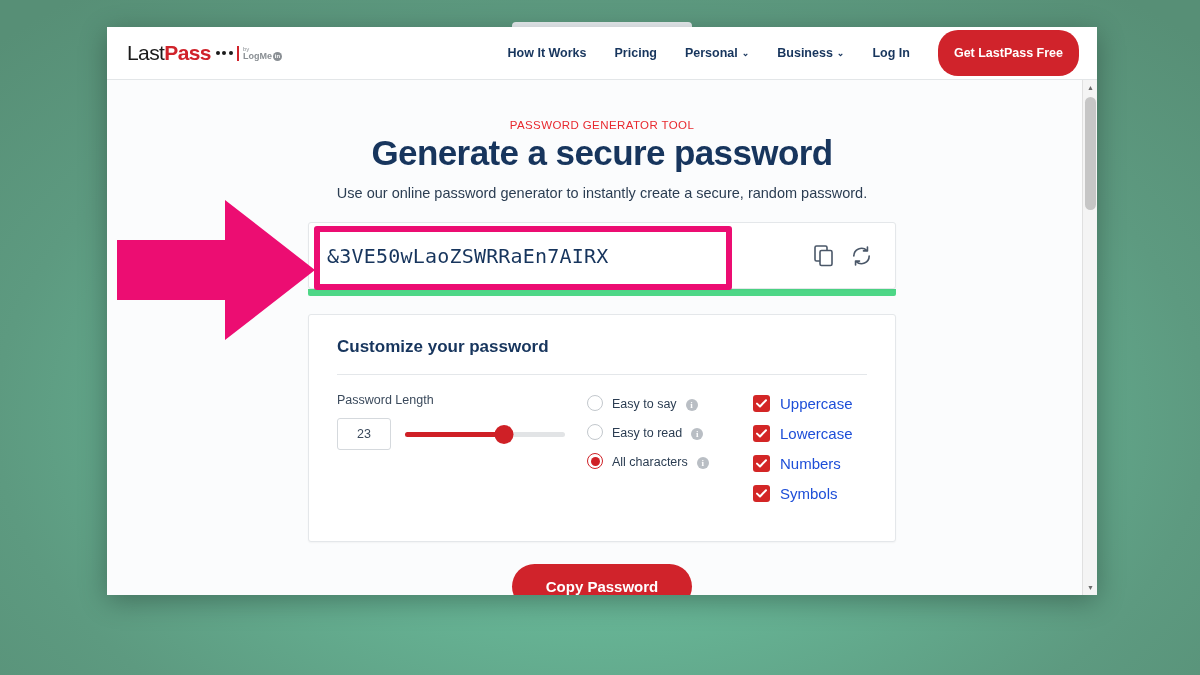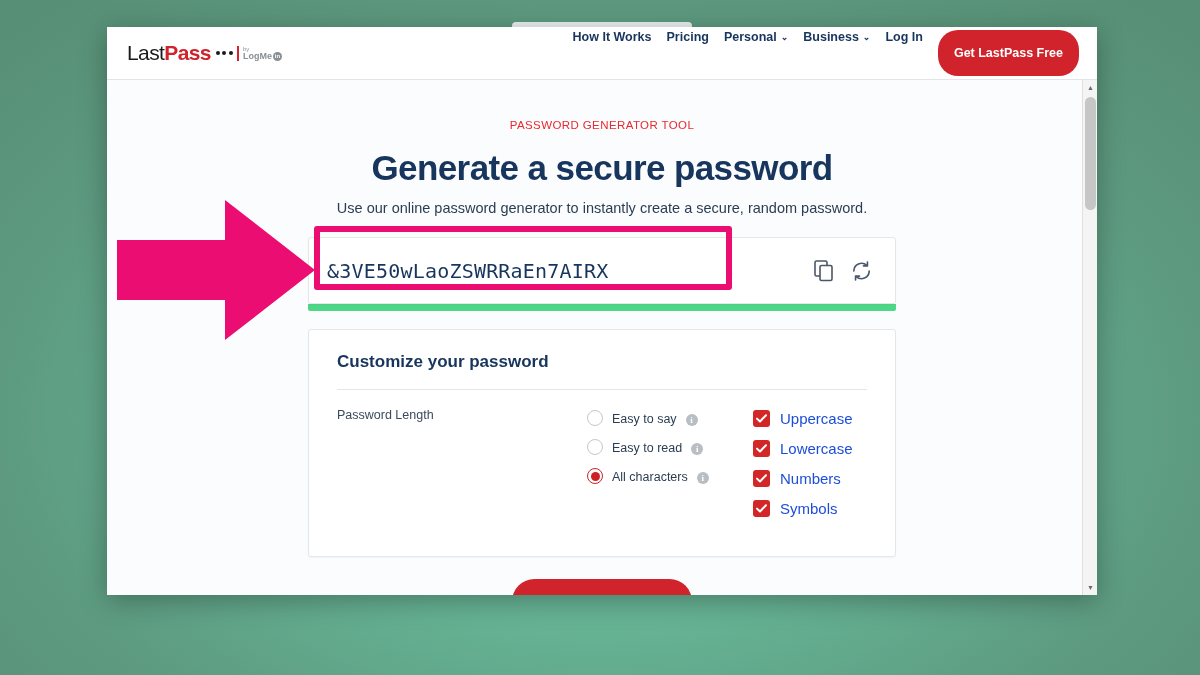--- a/index.html
+++ b/index.html
@@ -49,21 +49,21 @@
   .logo-bar { width: 2px; height: 15px; background: #d0232b; display: inline-block; margin-right: 4px; }
   .logo-by { display: flex; flex-direction: column; line-height: 1; color: #8a8f94; }
   .logo-by .by { font-size: 6px; }
   .logo-by .lmi { font-size: 9px; font-weight: bold; display: flex; align-items: flex-start; gap: 1px; }
   .logo-in {
     display: inline-flex; align-items: center; justify-content: center;
     width: 9px; height: 9px; border-radius: 50%;
     background: #8a8f94; color: #fff; font-size: 6px; font-weight: bold;
   }
 
-  .nav { margin-left: auto; display: flex; align-items: flex-start; gap: 15px; }
+  .nav { margin-left: auto; display: flex; align-items: center; gap: 28px; }
   .nav-link {
     font-size: 12.5px; font-weight: bold; color: #17355d;
     text-decoration: none; display: inline-flex; align-items: center; gap: 4px;
     white-space: nowrap;
   }
   .caret { font-size: 9px; color: #17355d; }
   .cta-btn {
     background: #d0232b; color: #ffffff;
     font-size: 12.5px; font-weight: bold;
     border: none; border-radius: 20px;
@@ -79,21 +79,21 @@
     position: relative;
   }
   .eyebrow {
     text-align: center; color: #e8292f;
     font-size: 11.5px; font-weight: normal; letter-spacing: 0.4px;
     margin-top: 39px;
   }
   .headline {
     text-align: center; color: #17355d;
     font-size: 35px; font-weight: bold; letter-spacing: -0.6px;
-    margin-top: 17px;
+    margin-top: 2px;
   }
   .subhead {
     text-align: center; color: #2b3d52;
     font-size: 14.5px; margin-top: 12px;
   }
 
   
   .pw-card {
     position: relative;
     width: 588px; margin: 21px auto 0;
@@ -293,20 +293,28 @@
     </div>
     <div class="strength-bar"></div>
 
     <div class="cust-card">
       <div class="cust-title">Customize your password</div>
       <div class="cust-divider"></div>
 
       <div class="cust-cols">
         <div class="col-length">
           <div class="len-label">Password Length</div>
+          <div class="len-row">
+            <div class="len-box">23</div>
+            <div class="slider">
+              <div class="slider-track"></div>
+              <div class="slider-fill"></div>
+              <div class="slider-thumb"></div>
+            </div>
+          </div>
         </div>
 
         <div class="col-radios">
           <div class="radio-row">
             <span class="radio"></span>
             <span class="radio-label">Easy to say</span>
             <span class="info-icon">i</span>
           </div>
           <div class="radio-row">
             <span class="radio"></span>

